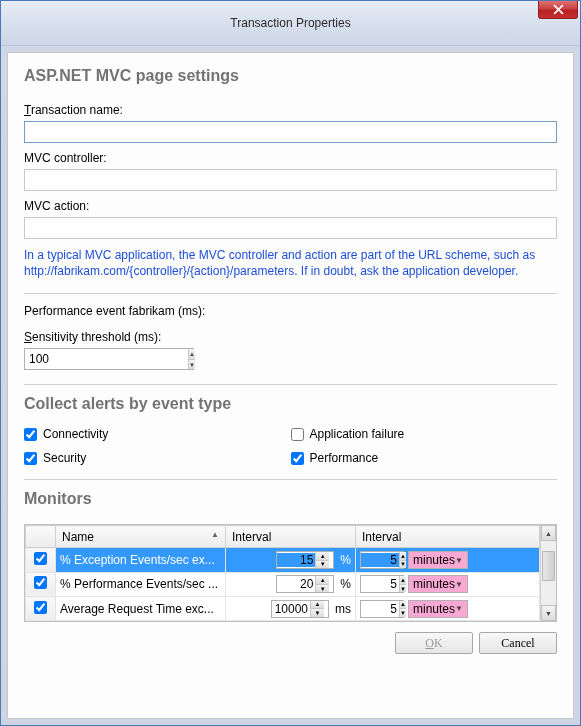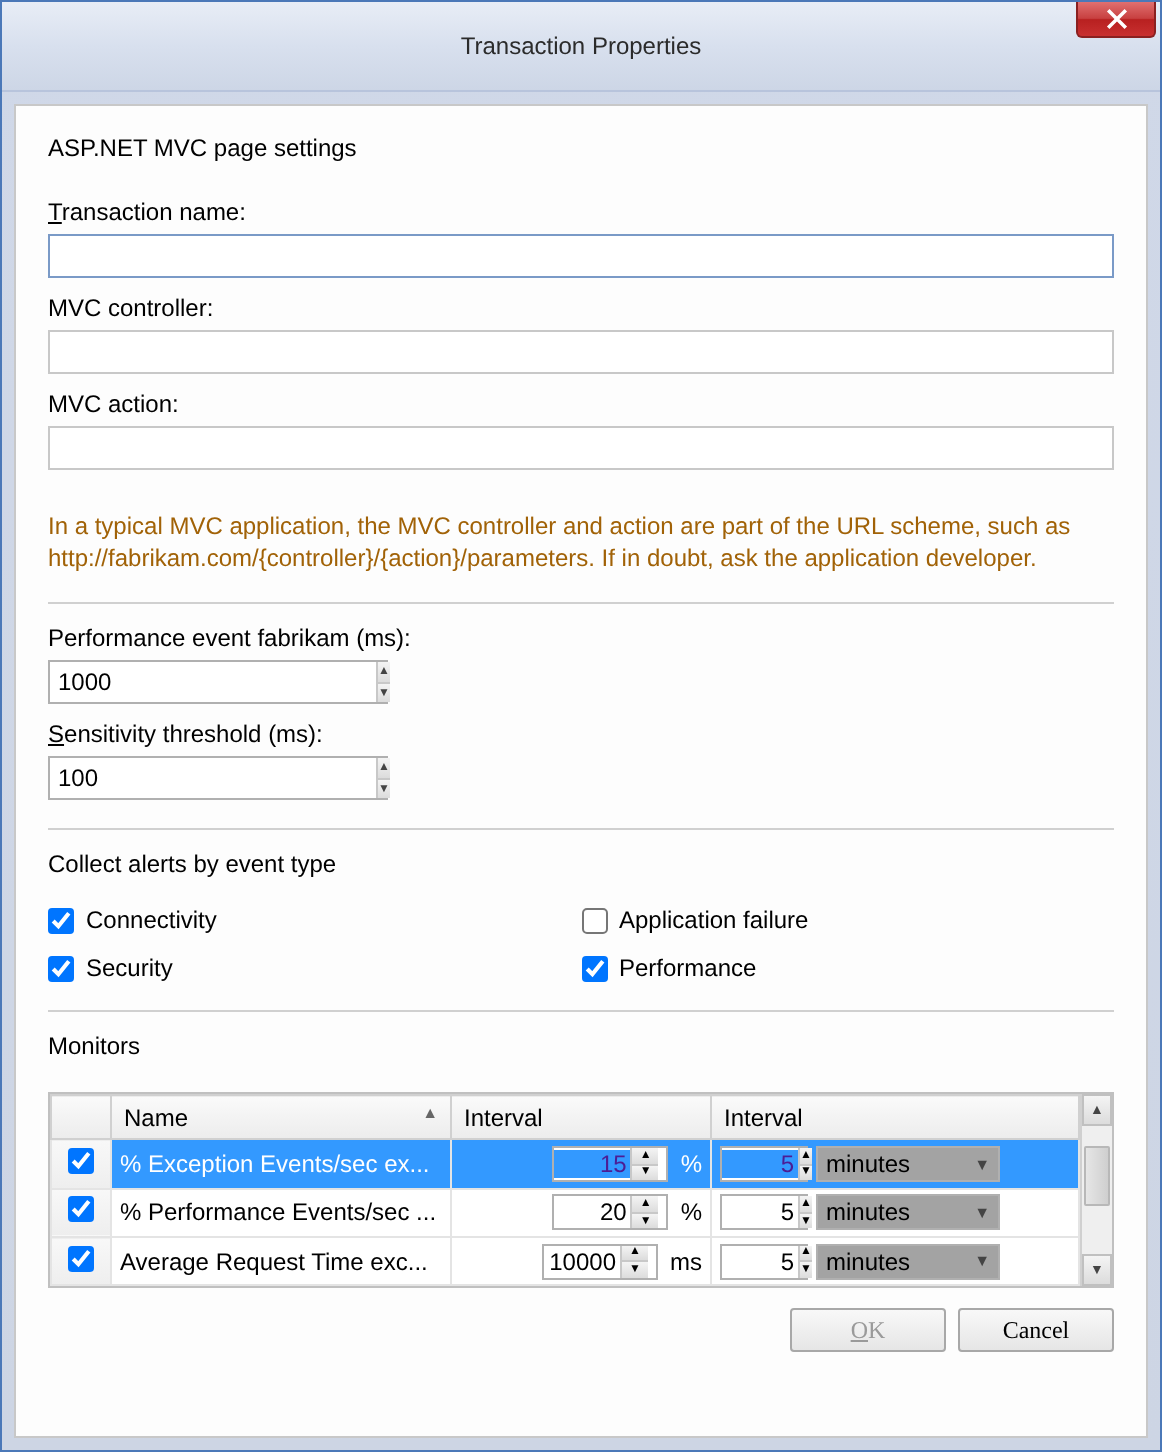--- a/index.html
+++ b/index.html
@@ -66,45 +66,45 @@
     flex: 1;
     margin: 6px;
     background: #fdfdfd;
     border: 1px solid #c8c8c8;
     padding: 14px 16px;
     overflow: hidden;
     display: flex;
     flex-direction: column;
   }
   .section-title {
-    font-weight: normal;
-    font-size: 12px;
+    font-weight: bold;
+    font-size: 16px;
     margin-bottom: 10px;
-    color: #000000;
+    color: #737373;
   }
   .field-label {
     font-size: 12px;
     color: #000;
     margin-bottom: 4px;
     margin-top: 8px;
   }
   .underline-access { text-decoration: underline; }
   .text-input {
     width: 100%;
     height: 22px;
     border: 1px solid #7a9ac7;
     padding: 2px 4px;
     font-size: 12px;
     font-family: inherit;
   }
   .text-input.plain { border: 1px solid #c8c8c8; }
   .hint {
     font-size: 12px;
-    color: #a16207;
-    margin-top: 20px;
+    color: #1d4ed8;
+    margin-top: 8px;
     line-height: 1.35;
   }
   .hr {
     border: none;
     border-top: 1px solid #d0d0d0;
     margin: 14px 0 10px 0;
   }
   .spinner-wrap {
     width: 170px;
     height: 22px;
@@ -212,31 +212,31 @@
     border: none;
     width: 38px;
     text-align: right;
     font-size: 12px;
     padding: 0 2px;
     outline: none;
     font-family: inherit;
     background: transparent;
   }
   tr.selected .tiny-spinner { background:#fff; }
-  tr.selected .tiny-spinner input { background:#3399ff; color:#4c1d95; }
+  tr.selected .tiny-spinner input { background:#3399ff; color:#000000; }
   .tiny-spin-btns { width:14px; display:flex; flex-direction:column; border-left:1px solid #c8c8c8; height:100%; }
   .tiny-spin-btn { flex:1; background:linear-gradient(to bottom,#f4f4f4,#dcdcdc); font-size:6px; display:flex; align-items:center; justify-content:center; cursor:pointer;}
   .tiny-spin-btn:first-child { border-bottom:1px solid #c8c8c8; }
   .unit { margin-left:4px; }
   .tiny-select {
     display:inline-flex;
     border:1px solid #b0b0b0;
-    background:#a3a3a3;
+    background:#f9a8d4;
     height:18px;
-    width:92px;
+    width:60px;
     align-items:center;
     padding:0 4px;
     font-size:12px;
     justify-content:space-between;
   }
   .tiny-select .dd { font-size:8px; color:#444; }
   .scroll-v {
     width:16px;
     background:#efefef;
     border-left:1px solid #d0d0d0;
@@ -297,27 +297,20 @@
     <input class="text-input plain" type="text" value="" style="">
 
     <div class="field-label">MVC action:</div>
     <input class="text-input plain" type="text" value="" style="">
 
     <div class="hint">In a typical MVC application, the MVC controller and action are part of the URL scheme, such as http://fabrikam.com/{controller}/{action}/parameters. If in doubt, ask the application developer.</div>
 
     <hr class="hr">
 
     <div class="field-label" style="margin-top:0">Performance event fabrikam (ms):</div>
-    <div class="spinner-wrap">
-      <input type="text" value="1000" style="">
-      <div class="spin-btns">
-        <div class="spin-btn">▲</div>
-        <div class="spin-btn">▼</div>
-      </div>
-    </div>
 
     <div class="field-label"><span class="underline-access">S</span><span>ensitivity threshold (ms):</span></div>
     <div class="spinner-wrap">
       <input type="text" value="100" style="">
       <div class="spin-btns">
         <div class="spin-btn">▲</div>
         <div class="spin-btn">▼</div>
       </div>
     </div>
 

